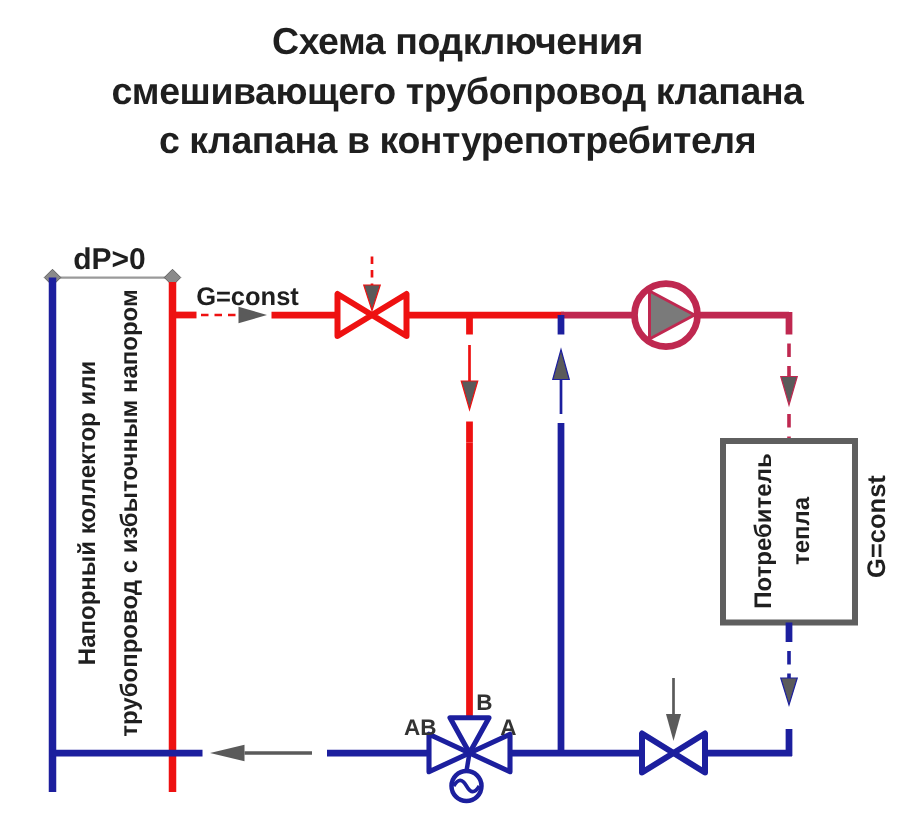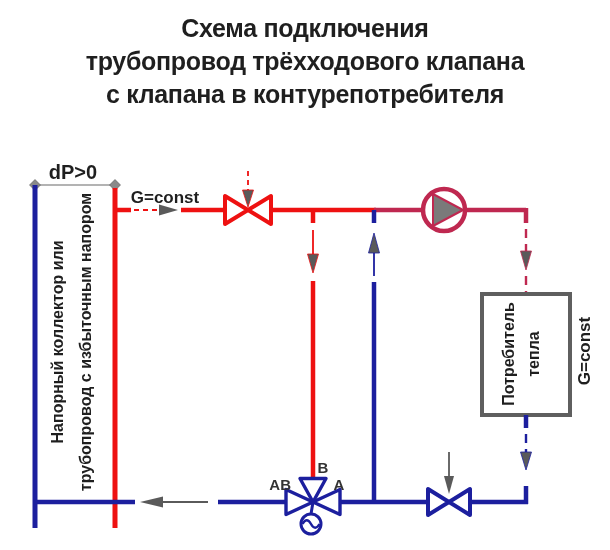--- a/index.html
+++ b/index.html
@@ -31,21 +31,21 @@
   .ah{fill:var(--arrow-gray);}
   .rnd{stroke-linejoin:round;stroke-linecap:butt;}
 </style>
 </head>
 <body>
 
 <div class="page">
 
   <div class="title">
     <div>Схема подключения</div>
-    <div>трубопровод трёхходового клапана</div>
+    <div>смешивающего трубопровод клапана</div>
     <div>с клапана в контурепотребителя</div>
   </div>
 
   <svg class="diagram" width="610" height="550" viewBox="0 0 610 550">
 
     <line x1="35" y1="185" x2="115" y2="185" class="sDim" stroke-width="1.5"></line>
     <polygon points="35,179.5 40.5,185 35,190.5 29.5,185" fill="#8a8a8a" stroke="#555" stroke-width="0.6"></polygon>
     <polygon points="115,179.5 120.5,185 115,190.5 109.5,185" fill="#8a8a8a" stroke="#555" stroke-width="0.6"></polygon>
     <text x="73" y="179" text-anchor="middle" class="lbl-big">dP&gt;0</text>
 

